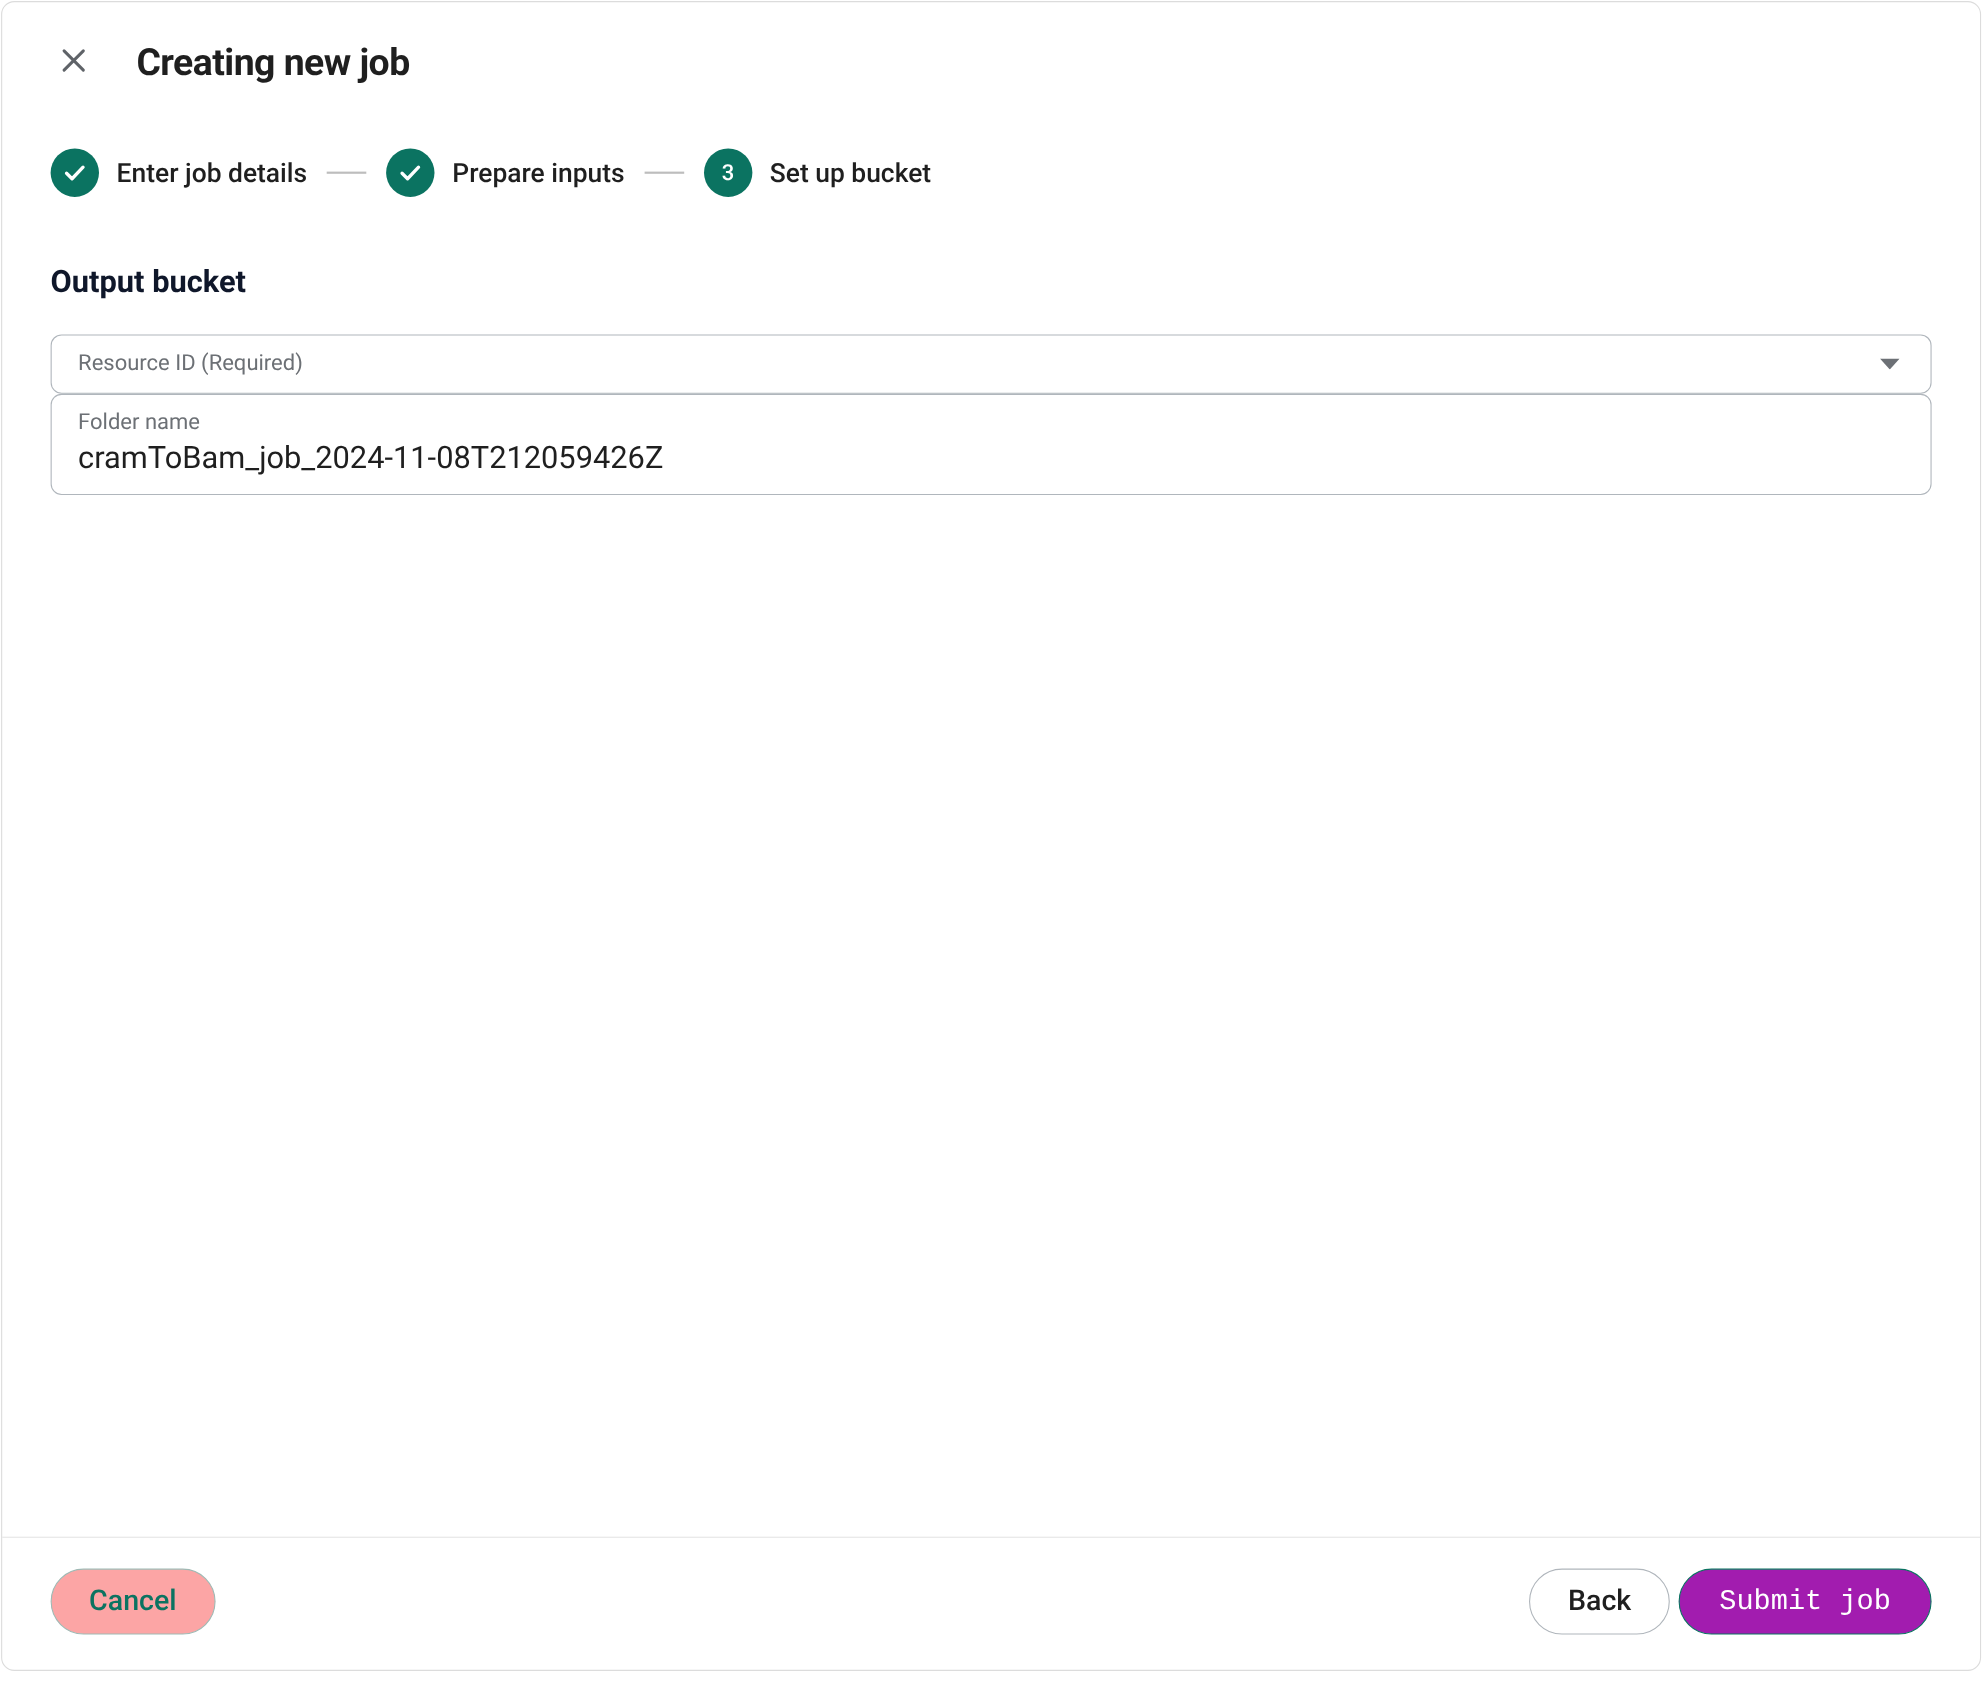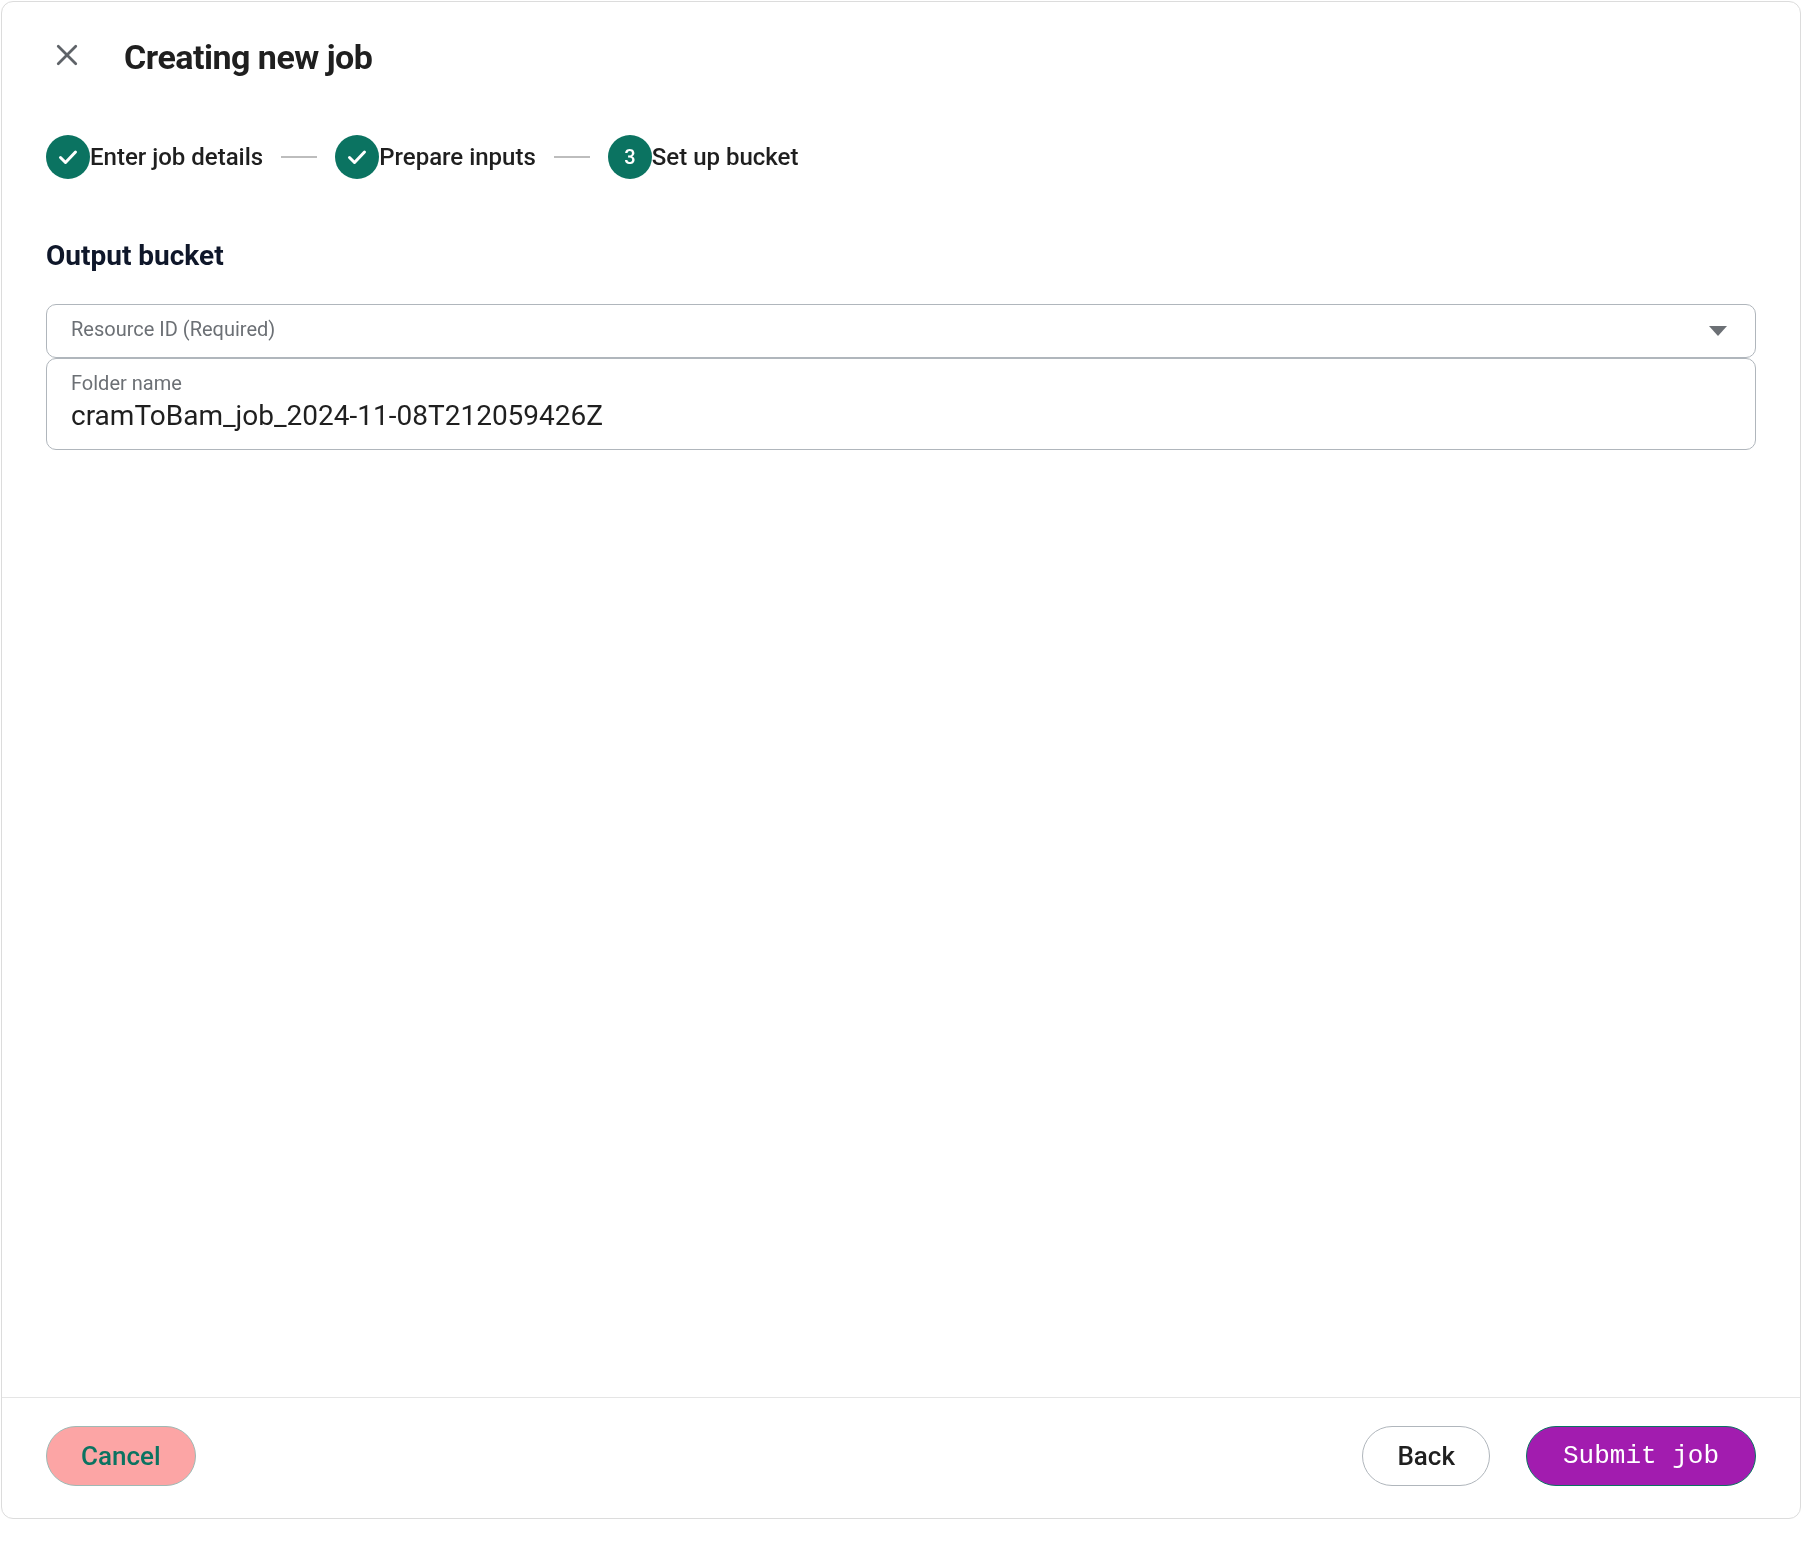--- a/index.html
+++ b/index.html
@@ -53,20 +53,21 @@
     }
     .stepper {
       display: flex;
       align-items: center;
       padding: 36px 44px 30px 44px;
       gap: 18px;
     }
     .step {
       display: flex;
       align-items: center;
+      gap: 16px;
     }
     .step-badge {
       width: 44px;
       height: 44px;
       border-radius: 50%;
       background: #0b7361;
       color: #fff;
       display: flex;
       align-items: center;
       justify-content: center;
@@ -143,21 +144,21 @@
     .footer {
       margin-top: auto;
       border-top: 1px solid #e5e5e5;
       padding: 28px 44px 32px 44px;
       display: flex;
       align-items: center;
       justify-content: space-between;
     }
     .footer-right {
       display: flex;
-      gap: 36px;
+      gap: 8px;
     }
     .btn {
       font-size: 26px;
       font-weight: 500;
       border-radius: 999px;
       padding: 16px 34px;
       cursor: pointer;
       border: 1.5px solid transparent;
       font-family: inherit;
       line-height: 1;

